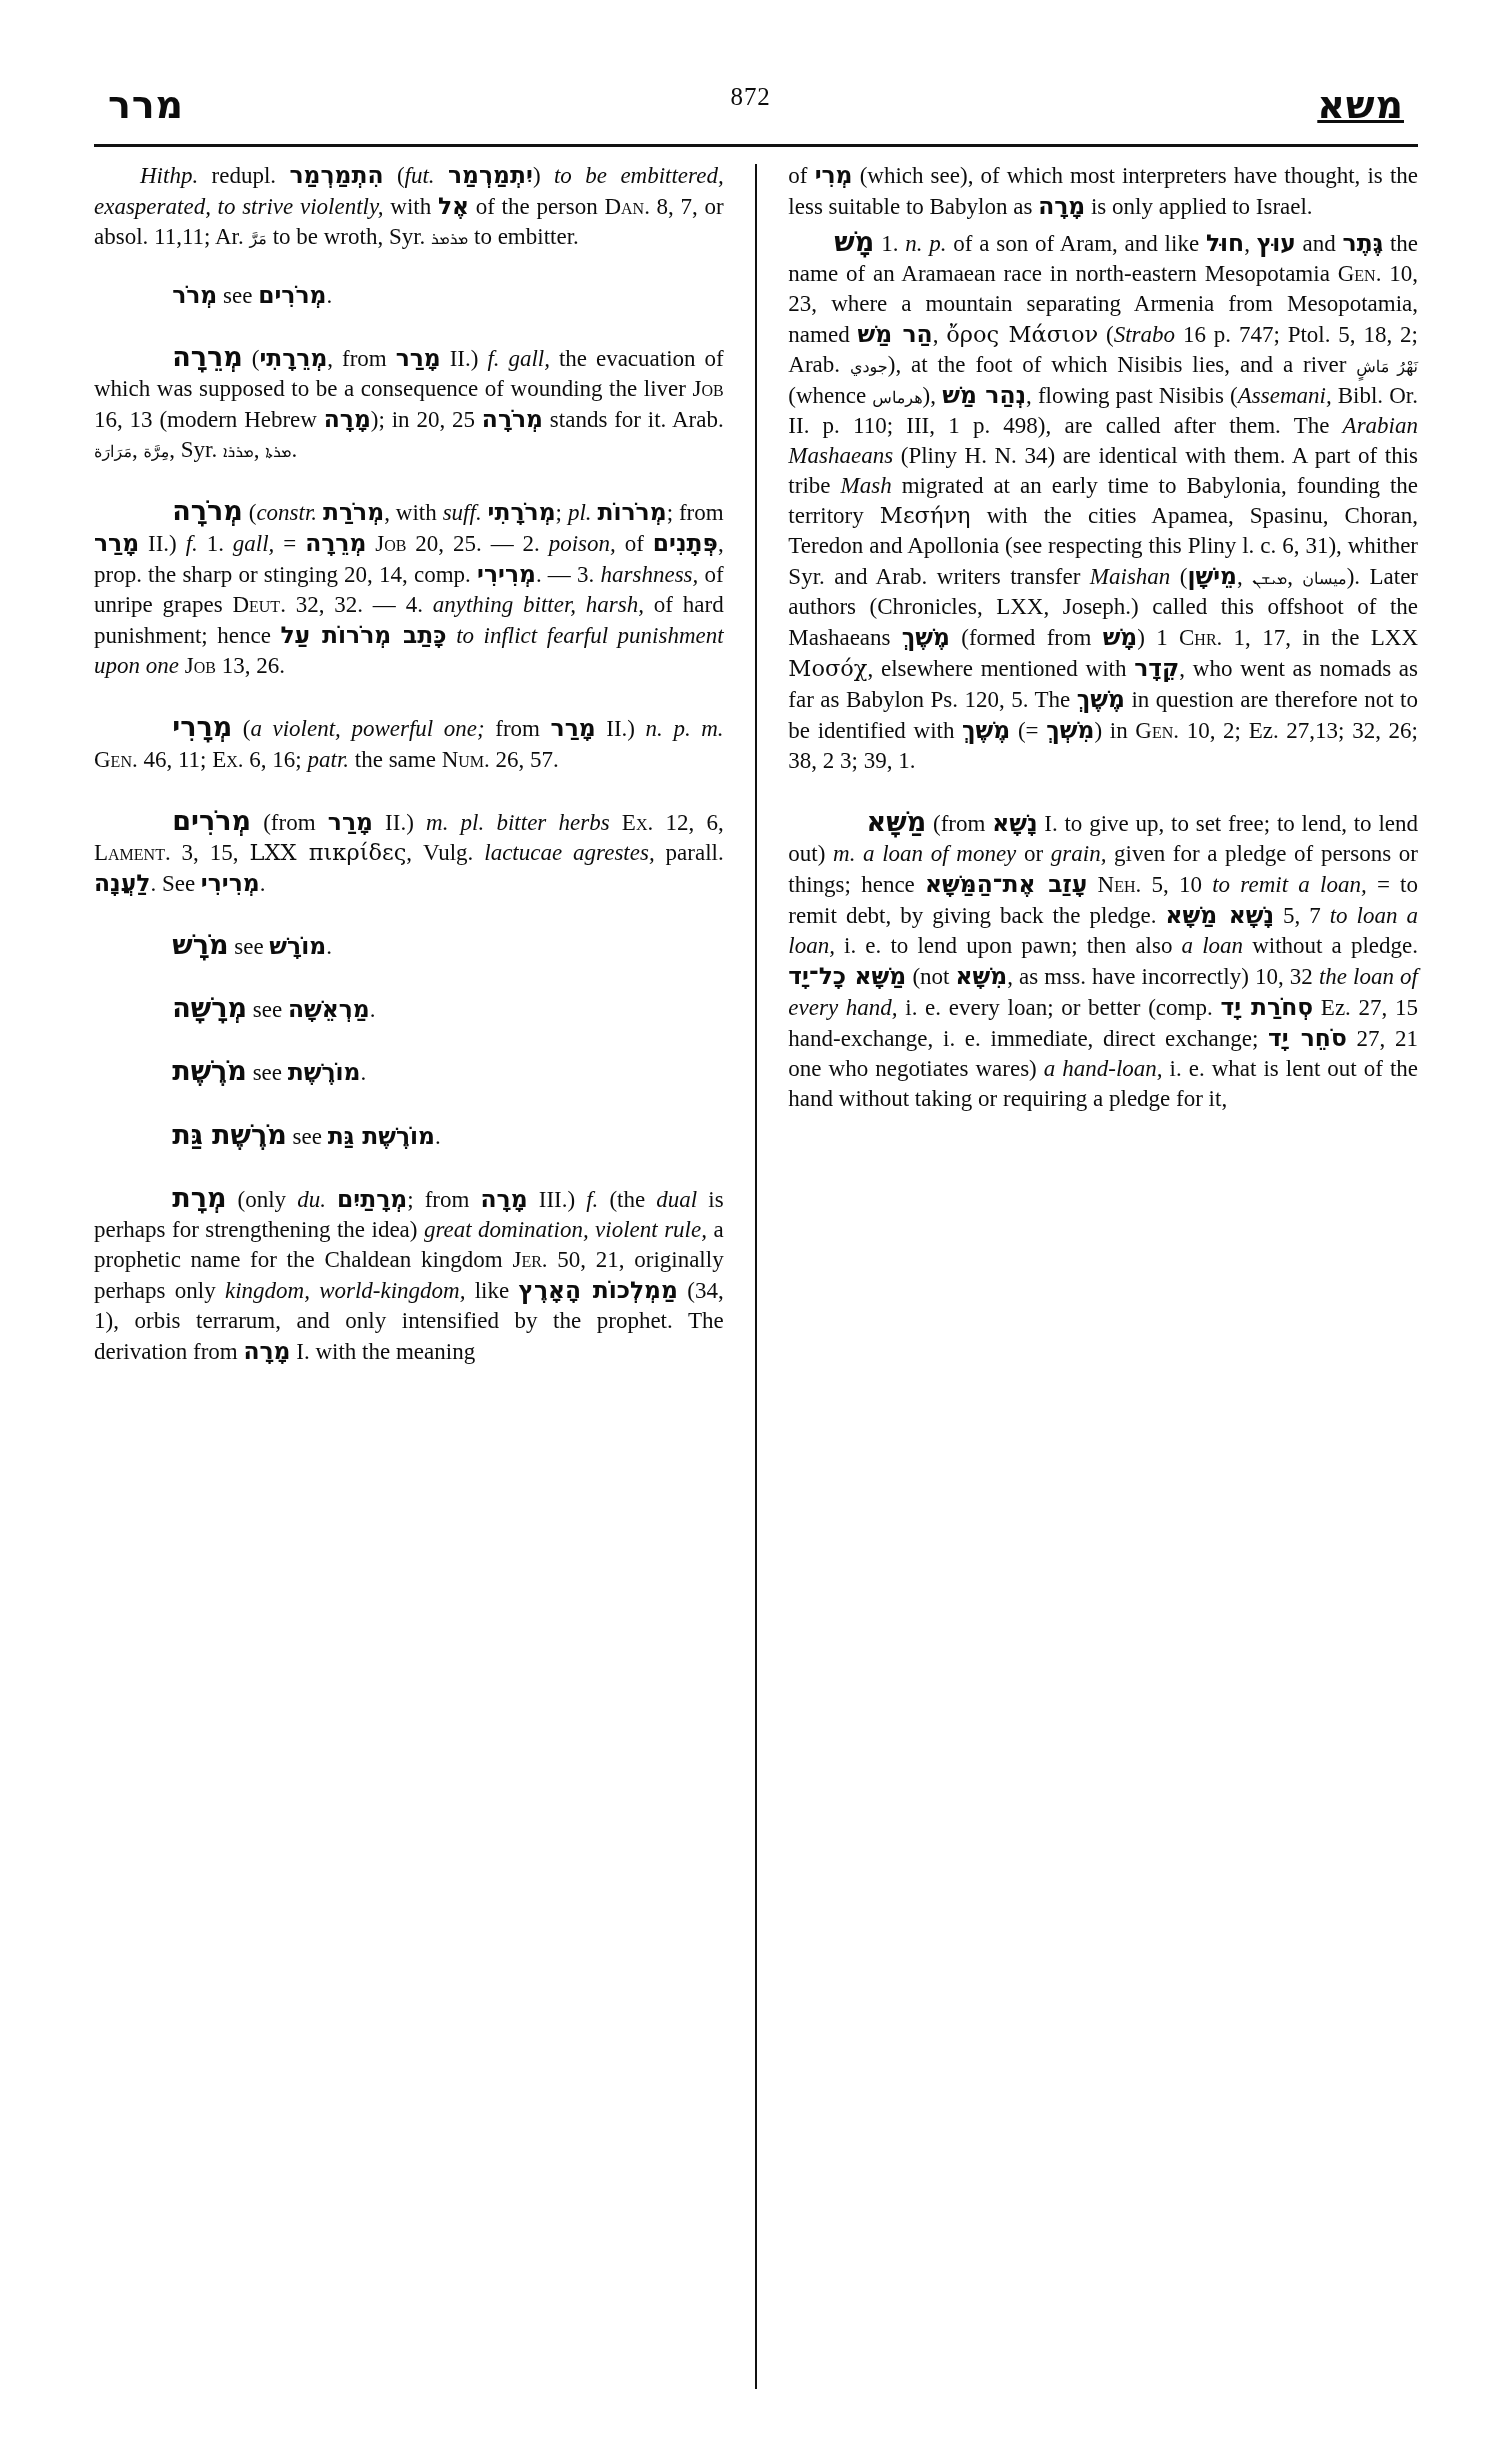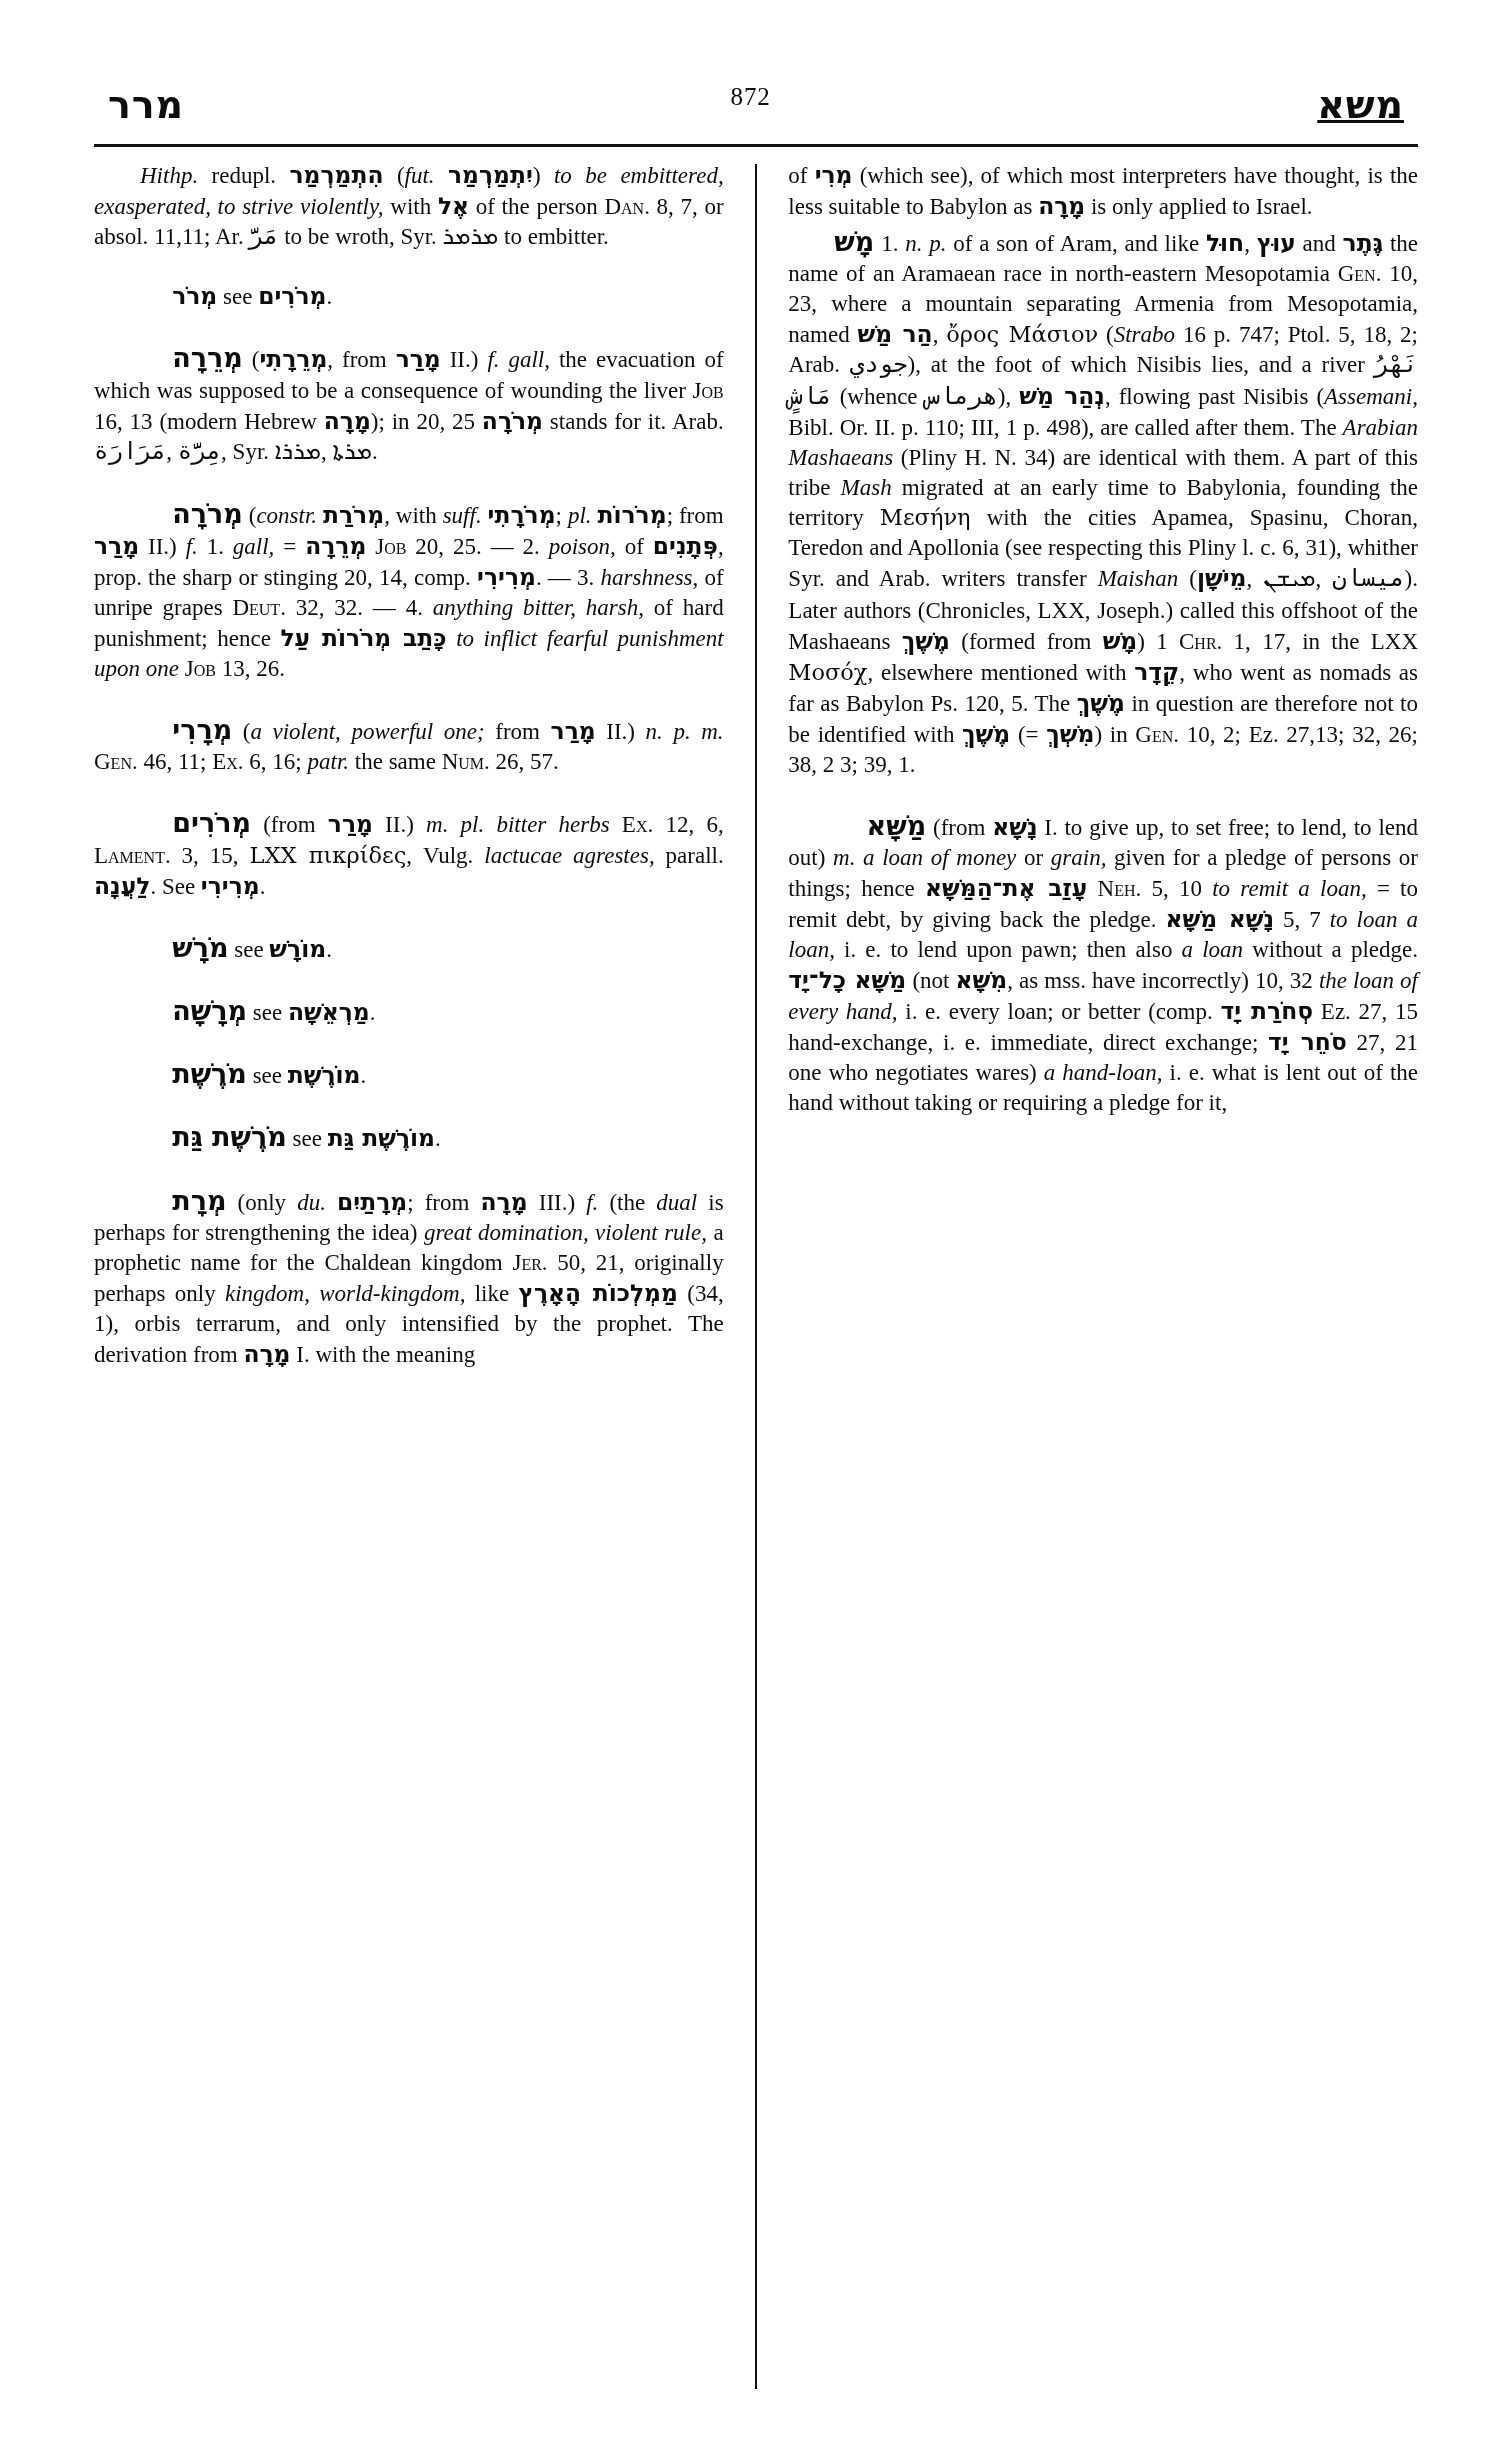--- a/index.html
+++ b/index.html
@@ -99,22 +99,22 @@
     font-family: "DejaVu Sans", sans-serif;
     font-size: 23.4px;
     font-weight: bold;
     direction: rtl;
     unicode-bidi: isolate;
   }
   .heb.big {
     font-size: 27px;
   }
   .ar {
-    font-family: Liberation Mono, monospace;
-    font-size: 24px;
+    font-family: Liberation Serif, serif;
+    font-size: 16px;
     direction: rtl;
     unicode-bidi: isolate;
   }
   .gr {
     font-family: "DejaVu Serif", serif;
     font-size: 22.5px;
   }
   .it { font-style: italic; }
   .sc {
     font-variant: small-caps;

